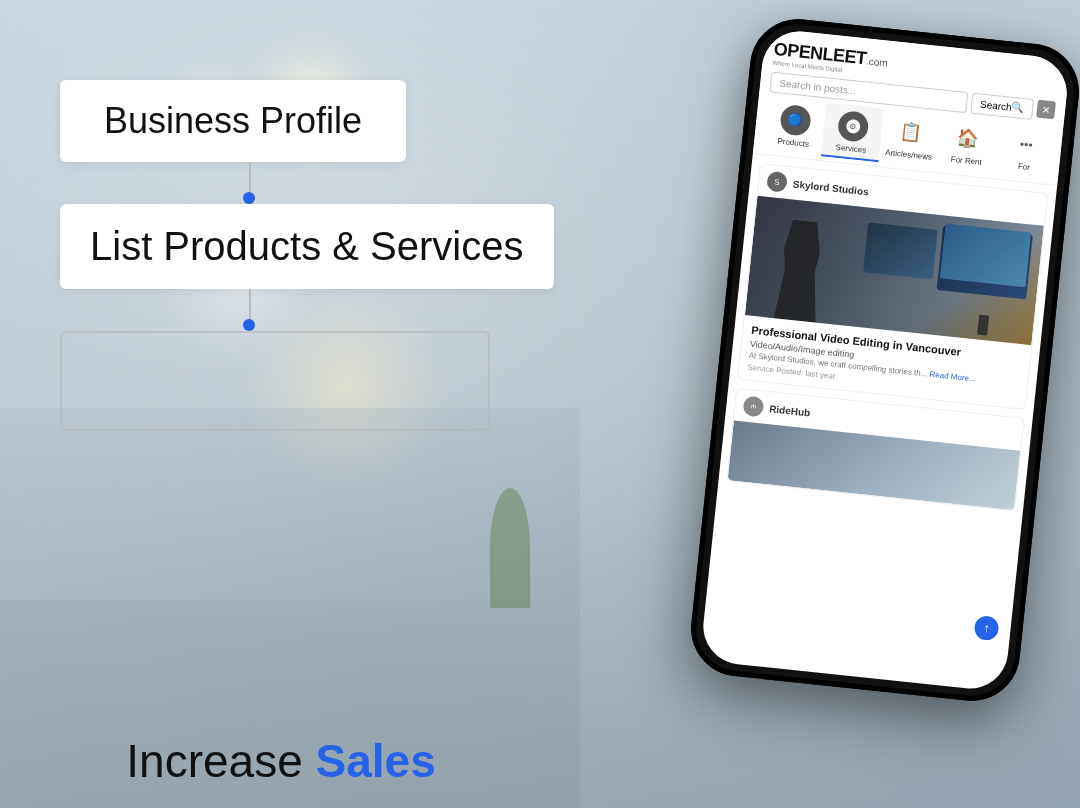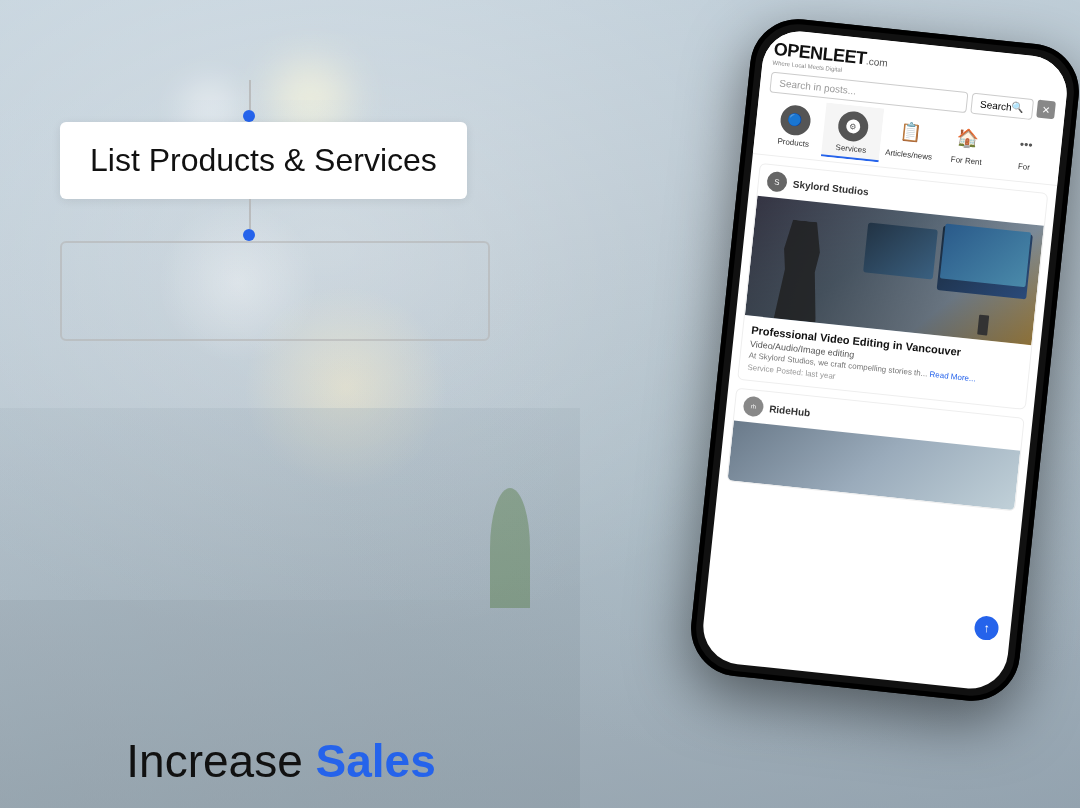--- a/index.html
+++ b/index.html
@@ -382,21 +382,21 @@
       height: 12px;
       border-radius: 50%;
       background: #2563eb;
       margin-left: 183px;
     }
 
     .box2 {
       background: white;
       border-radius: 6px;
       padding: 20px 30px;
-      font-size: 32px;
+      font-size: 40px;
       font-weight: 400;
       color: #111;
       box-shadow: 0 2px 10px rgba(0,0,0,0.08);
       margin-top: 0;
     }
 
     .vline2 {
       width: 2px;
       background: rgba(180,180,180,0.8);
       height: 30px;
@@ -435,20 +435,21 @@
 
   <div style="position:absolute;bottom:0;left:0;width:580px;height:400px;background:linear-gradient(180deg, rgba(160,175,185,0.3) 0%, rgba(140,155,165,0.5) 100%);"></div>
 
   <div style="position:absolute;top:100px;left:0;width:580px;height:500px;background:linear-gradient(90deg, rgba(200,215,225,0.2) 0%, transparent 100%);"></div>
 
   <div style="position:absolute;bottom:200px;left:490px;width:40px;height:120px;background:rgba(80,120,60,0.4);border-radius:50% 50% 0 0;"></div>
 </div>
 
 <div class="flow-area">
 
+  <div class="box1">Business Profile</div>
 
   <div class="vline-dot"></div>
   <div class="dot-circle"></div>
 
   <div class="box2">List Products &amp; Services</div>
 
   <div class="vline2"></div>
   <div class="dot2"></div>
 
   <div class="box3-outline"></div>

